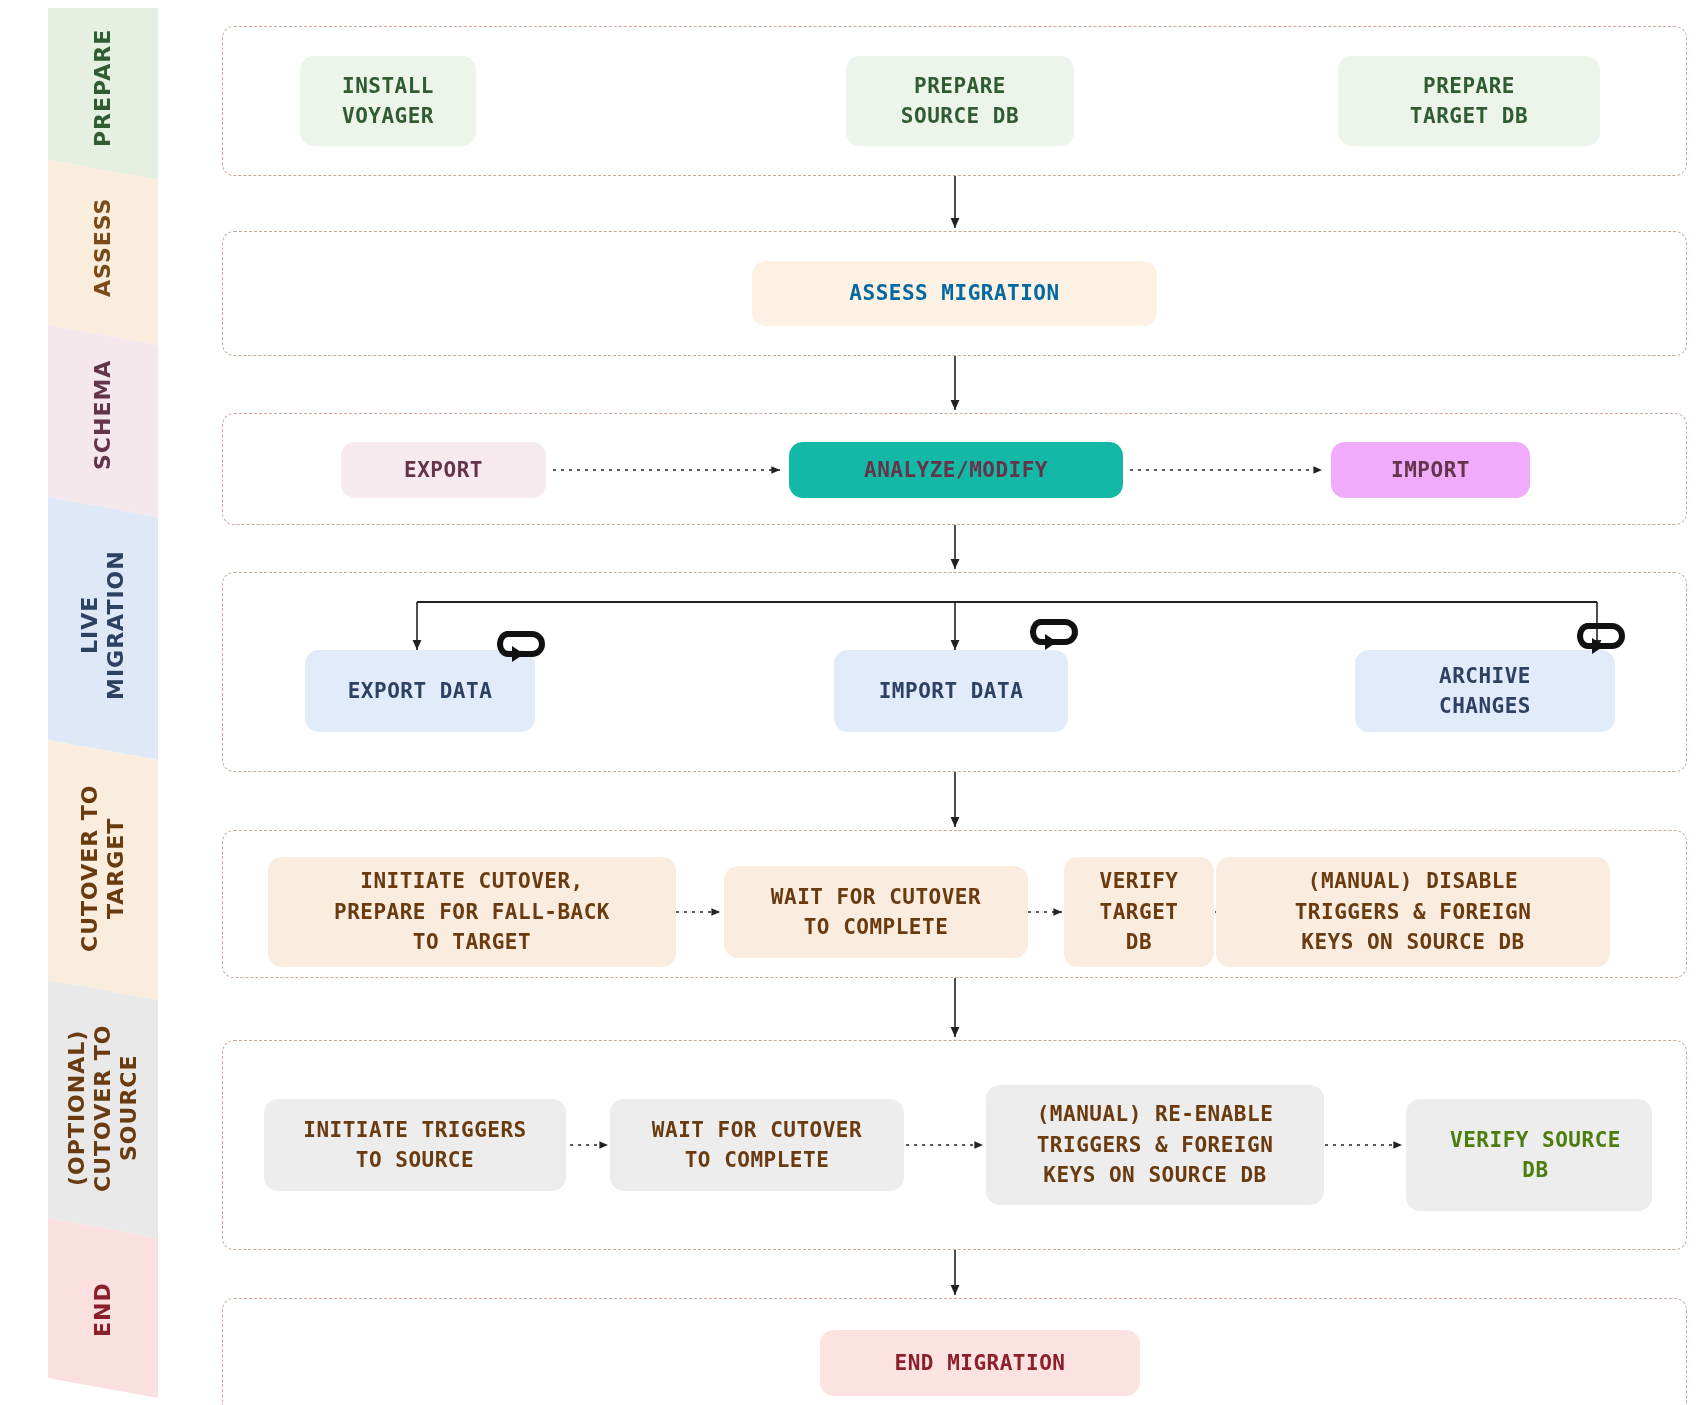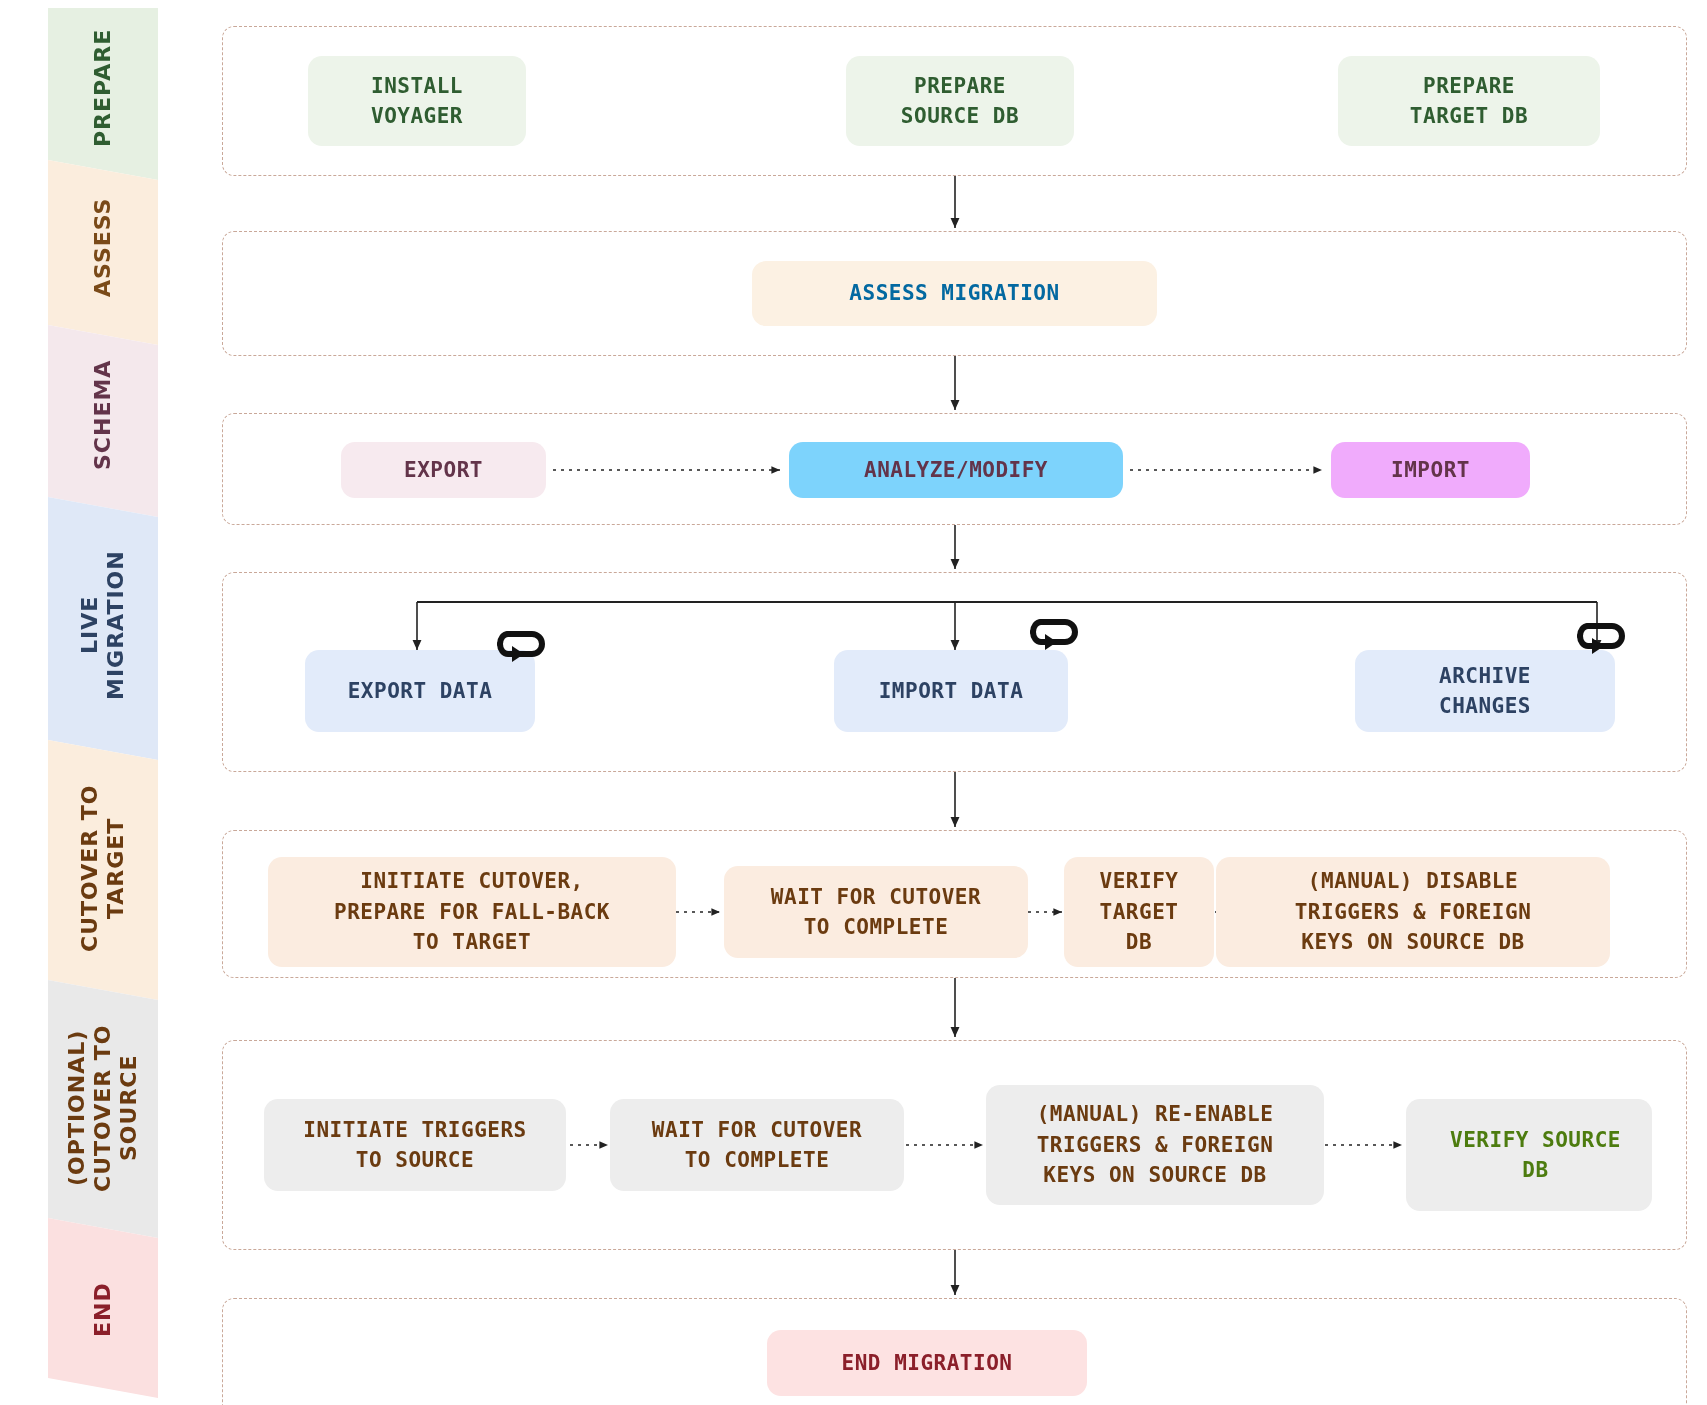--- a/index.html
+++ b/index.html
@@ -126,31 +126,31 @@
 
     <line x1="676" y1="912" x2="720" y2="912" stroke="#222" stroke-width="1.6" stroke-dasharray="3 5" marker-end="url(#ahs)"></line>
     <line x1="1028" y1="912" x2="1062" y2="912" stroke="#222" stroke-width="1.6" stroke-dasharray="3 5" marker-end="url(#ahs)"></line>
     <line x1="1215" y1="912" x2="1252" y2="912" stroke="#222" stroke-width="1.6" stroke-dasharray="3 5" marker-end="url(#ahs)"></line>
 
     <line x1="570" y1="1145" x2="608" y2="1145" stroke="#222" stroke-width="1.6" stroke-dasharray="3 5" marker-end="url(#ahs)"></line>
     <line x1="906" y1="1145" x2="983" y2="1145" stroke="#222" stroke-width="1.6" stroke-dasharray="3 5" marker-end="url(#ahs)"></line>
     <line x1="1325" y1="1145" x2="1402" y2="1145" stroke="#222" stroke-width="1.6" stroke-dasharray="3 5" marker-end="url(#ahs)"></line>
   </svg>
 
-  <div class="node n-prepare" style="left: 308px; top: 56px; width: 218px; height: 90px; background: rgb(237, 244, 234); color: rgb(47, 93, 49);">INSTALL
+  <div class="node n-prepare" style="left: 300px; top: 56px; width: 176px; height: 90px; background: rgb(237, 244, 234); color: rgb(47, 93, 49);">INSTALL
 VOYAGER</div>
   <div class="node n-prepare" style="left: 846px; top: 56px; width: 228px; height: 90px; background: rgb(237, 244, 234); color: rgb(47, 93, 49);">PREPARE
 SOURCE DB</div>
   <div class="node n-prepare" style="left: 1338px; top: 56px; width: 262px; height: 90px; background: rgb(237, 244, 234); color: rgb(47, 93, 49);">PREPARE
 TARGET DB</div>
 
   <div class="node n-assess" style="left: 752px; top: 261px; width: 405px; height: 65px; background: rgb(252, 241, 227); color: #0369a1;">ASSESS MIGRATION</div>
 
   <div class="node n-schema" style="left: 341px; top: 442px; width: 205px; height: 56px; background: rgb(247, 234, 239); color: rgb(99, 52, 74);">EXPORT</div>
-  <div class="node n-schema" style="left: 789px; top: 442px; width: 334px; height: 56px; background: #7dd3fc; color: rgb(99, 52, 74);">ANALYZE/MODIFY</div>
+  <div class="node n-schema" style="left: 789px; top: 442px; width: 334px; height: 56px; background: #14b8a6; color: rgb(99, 52, 74);">ANALYZE/MODIFY</div>
   <div class="node n-schema" style="left: 1331px; top: 442px; width: 199px; height: 56px; background: #f0abfc; color: rgb(99, 52, 74);">IMPORT</div>
 
   <div class="node n-live" style="left: 305px; top: 650px; width: 230px; height: 82px; background: rgb(226, 235, 250); color: rgb(45, 66, 99);">EXPORT DATA</div>
   <div class="node n-live" style="left: 834px; top: 650px; width: 234px; height: 82px; background: rgb(226, 235, 250); color: rgb(45, 66, 99);">IMPORT DATA</div>
   <div class="node n-live" style="left: 1355px; top: 650px; width: 260px; height: 82px; background: rgb(226, 235, 250); color: rgb(45, 66, 99);">ARCHIVE
 CHANGES</div>
 
   <svg class="loop-icon" style="left:492px;top:622px;" viewBox="0 0 58 48">
     <path d="M16,12 H40 a10,10 0 0 1 0,20 H22" fill="none" stroke="#111" stroke-width="6" stroke-linecap="round"></path>
     <path d="M8,22 a8,10 0 0 1 8,-10" fill="none" stroke="#111" stroke-width="6" stroke-linecap="round"></path>
@@ -185,15 +185,15 @@
   <div class="node n-cs" style="left: 264px; top: 1099px; width: 302px; height: 92px; background: rgb(237, 237, 237); color: rgb(107, 59, 16);">INITIATE TRIGGERS
 TO SOURCE</div>
   <div class="node n-cs" style="left: 610px; top: 1099px; width: 294px; height: 92px; background: rgb(237, 237, 237); color: rgb(107, 59, 16);">WAIT FOR CUTOVER
 TO COMPLETE</div>
   <div class="node n-cs" style="left: 986px; top: 1085px; width: 338px; height: 120px; background: rgb(237, 237, 237); color: rgb(107, 59, 16);">(MANUAL) RE-ENABLE
 TRIGGERS &amp; FOREIGN
 KEYS ON SOURCE DB</div>
   <div class="node n-cs" style="left: 1406px; top: 1099px; width: 246px; height: 112px; background: rgb(237, 237, 237); color: #4d7c0f; padding-left: 29px;">VERIFY SOURCE
 DB</div>
 
-  <div class="node n-end" style="left: 767px; top: 1330px; width: 320px; height: 66px; background: rgb(253, 226, 226); color: rgb(139, 31, 42);">END MIGRATION</div>
+  <div class="node n-end" style="left: 820px; top: 1330px; width: 320px; height: 66px; background: rgb(253, 226, 226); color: rgb(139, 31, 42);">END MIGRATION</div>
 
 </div>
 
 </body></html>

